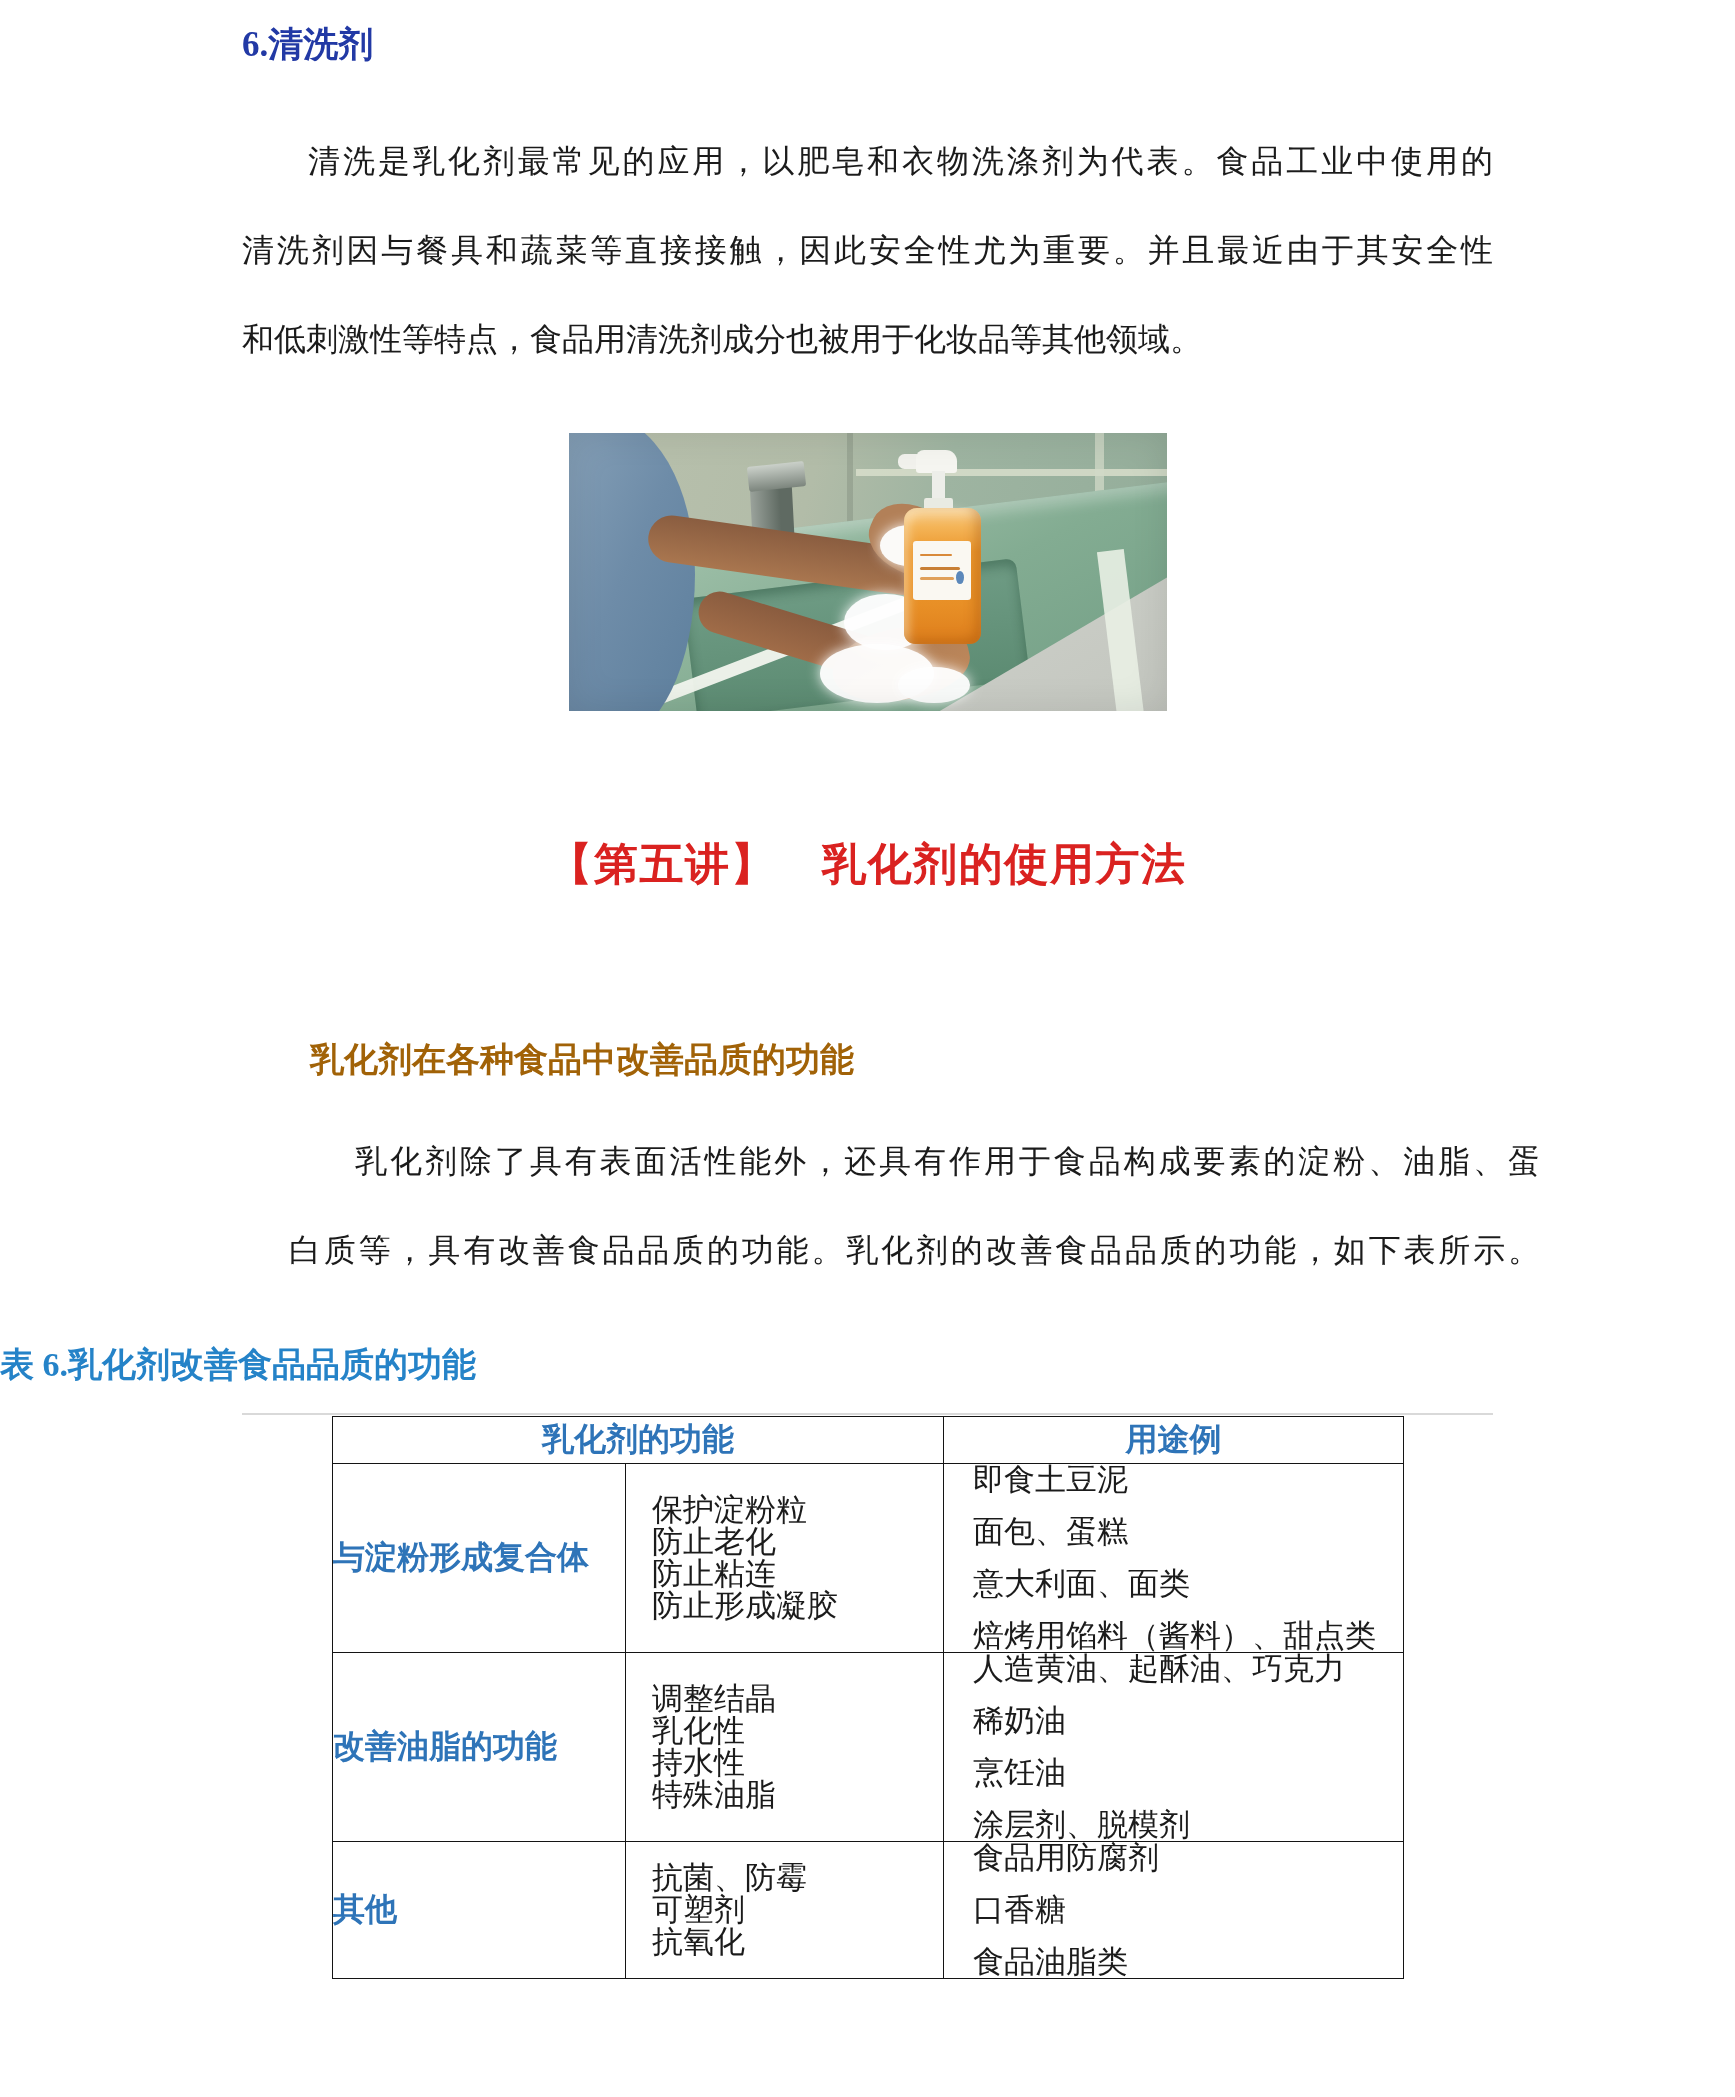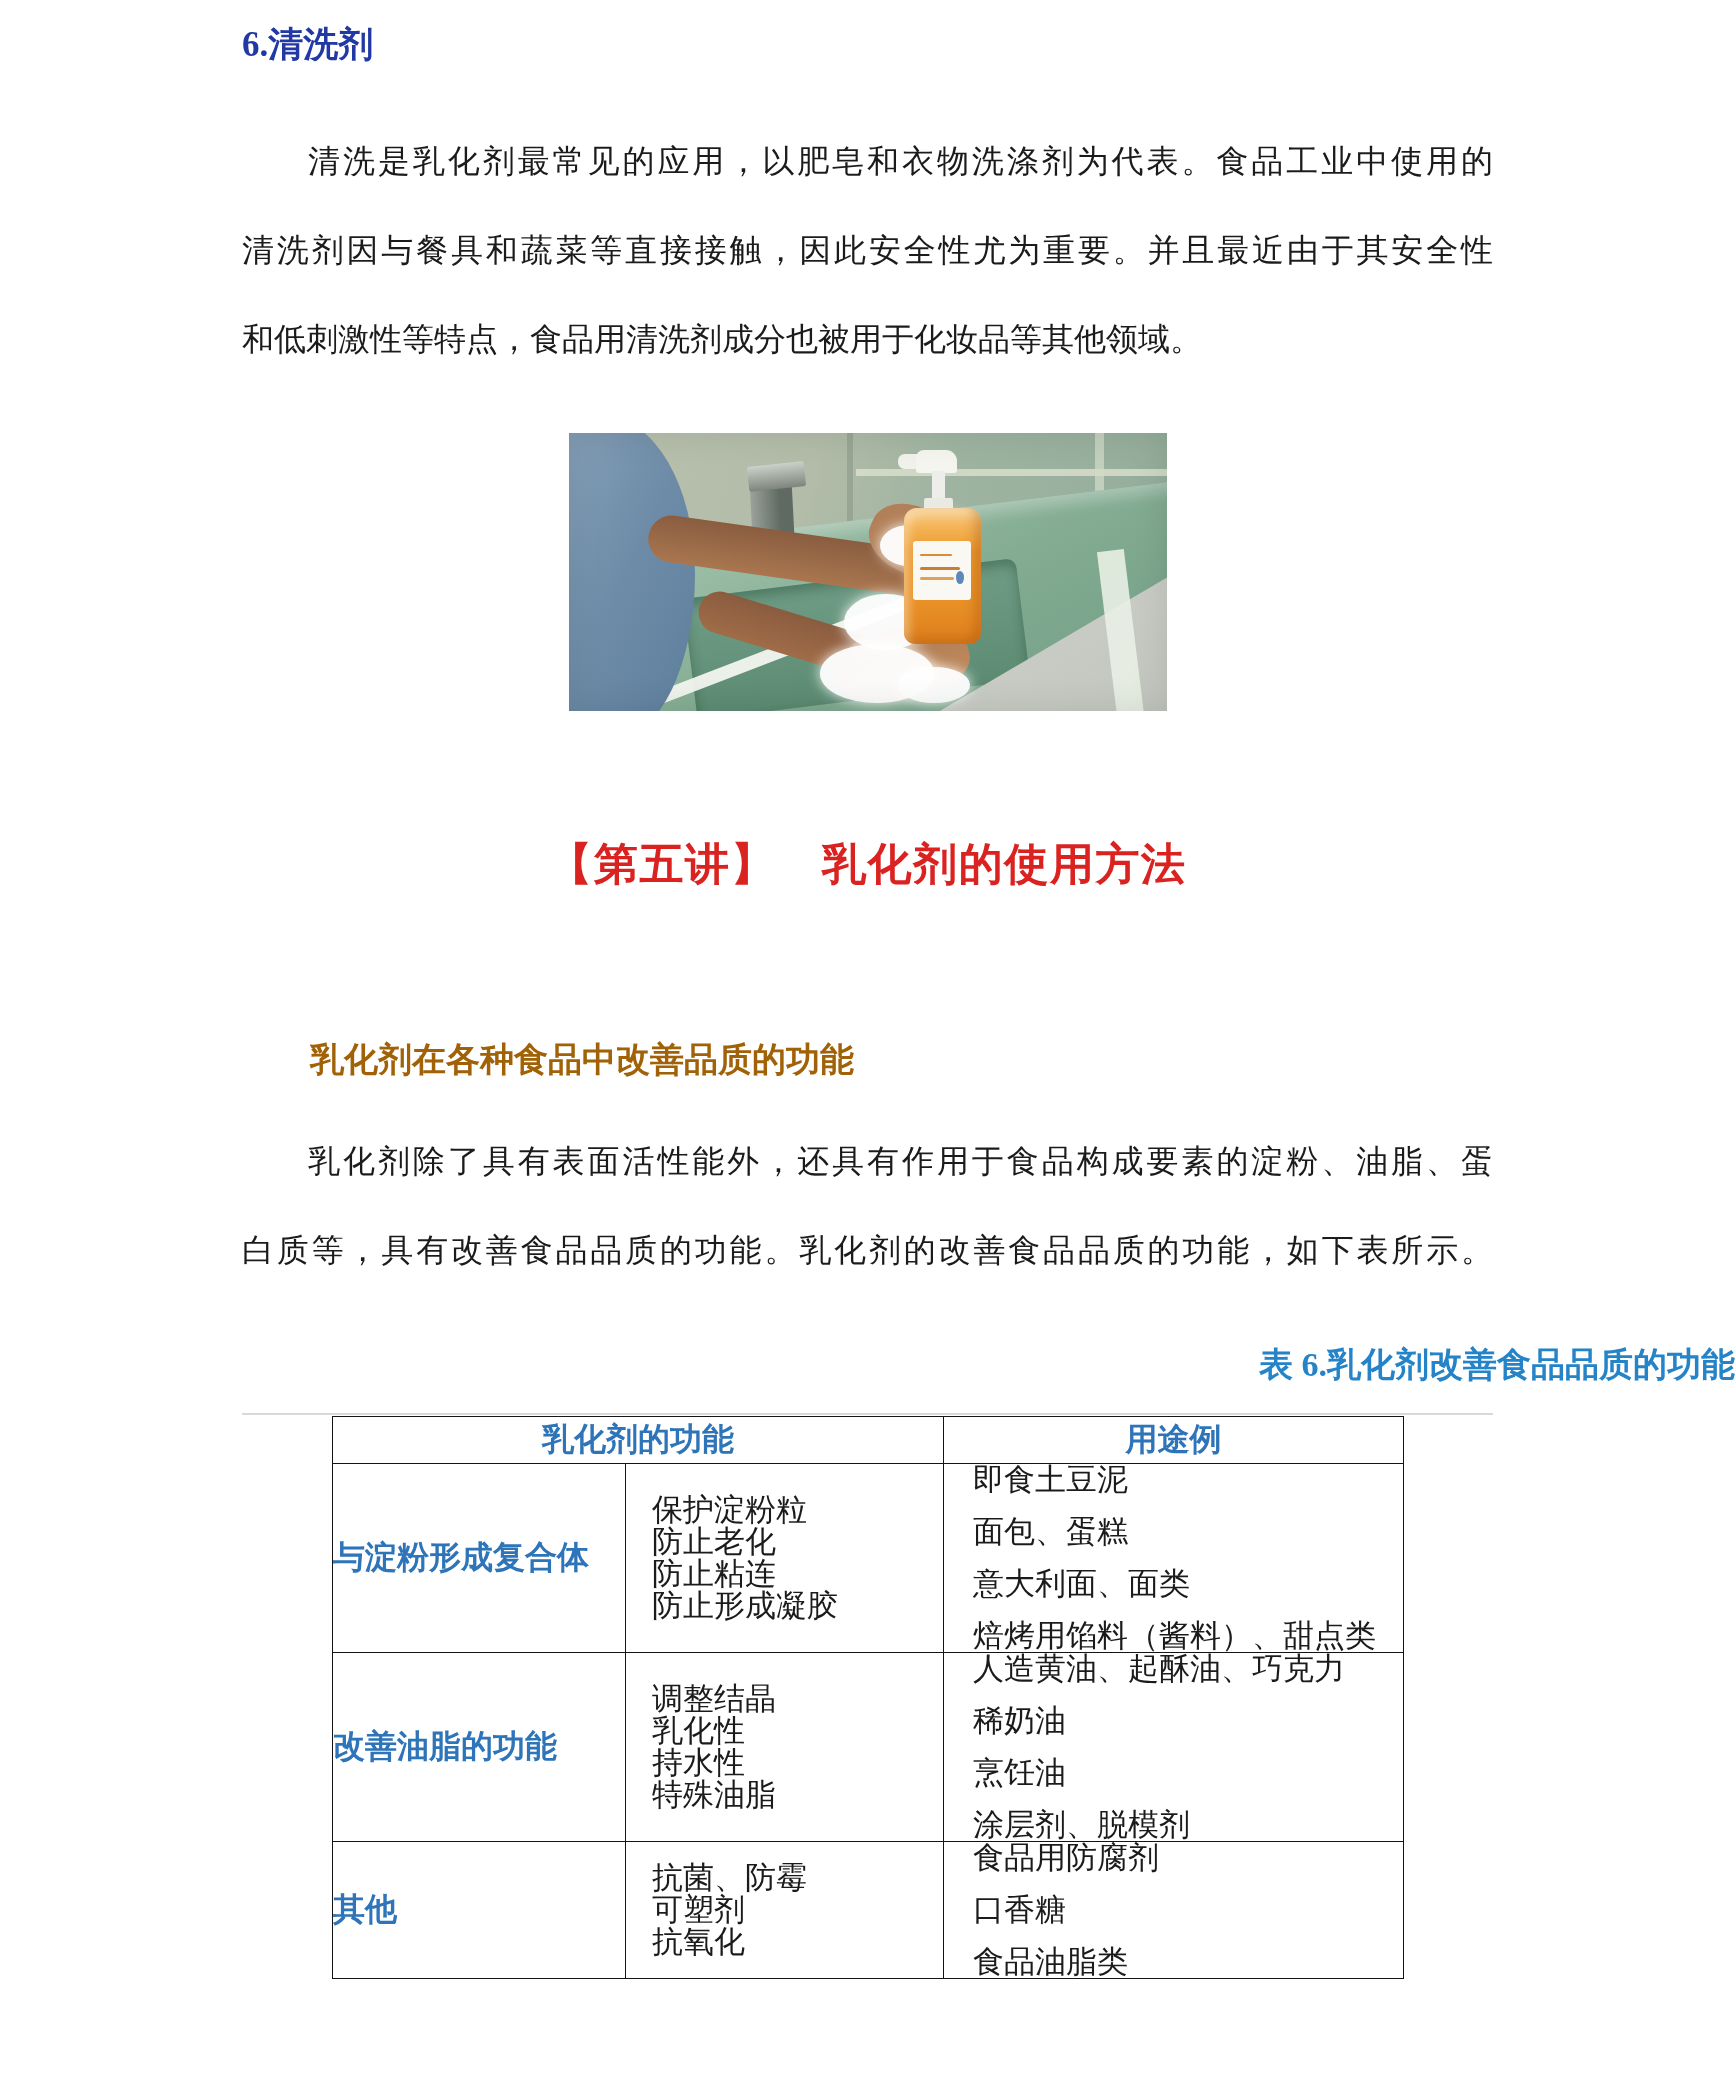--- a/index.html
+++ b/index.html
@@ -6,26 +6,26 @@
   .page{
     position:relative;width:1735px;height:2097px;background:#ffffff;overflow:hidden;
     font-family:"Liberation Serif","DejaVu Serif",serif;color:#1b1b1b;
   }
   .abs{position:absolute;}
 
   
   .h-section{left:242px;top:24px;font-size:35px;line-height:42px;font-weight:bold;}
   .h-lecture{left:0;top:836px;width:1735px;text-align:center;font-size:44px;line-height:58px;font-weight:bold;letter-spacing:1.6px;}
   .h-sub{left:310px;top:1039px;font-size:34px;line-height:42px;font-weight:bold;}
-  .h-tabletitle{left:0;top:1342px;width:1735px;text-align:right;font-size:34px;line-height:45px;font-weight:bold;}
+  .h-tabletitle{left:0;top:1342px;width:1735px;text-align:left;font-size:34px;line-height:45px;font-weight:bold;}
 
   
   .para{left:242px;width:1251px;font-size:32px;}
   .p1{top:117px;}
-  .p2{top:1117px;}
+  .p2{top:1117px;margin-left:47px;}
   .pline{line-height:89px;height:89px;text-align:justify;text-align-last:justify;white-space:nowrap;}
   .pline.lastline{text-align-last:left;}
   .pline.indent{text-indent:66px;}
 
   
   .rule{left:242px;top:1413px;width:1251px;height:2.4px;background:#d9d9d9;}
 
   
   table.functions{position:absolute;left:332px;top:1416px;width:1071px;border-collapse:collapse;table-layout:fixed;}
   table.functions td{border:1.6px solid #141414;padding:0;vertical-align:middle;}

